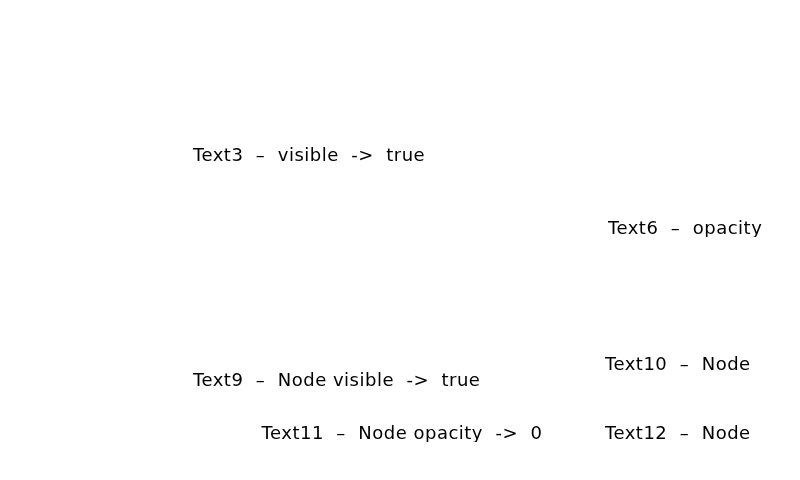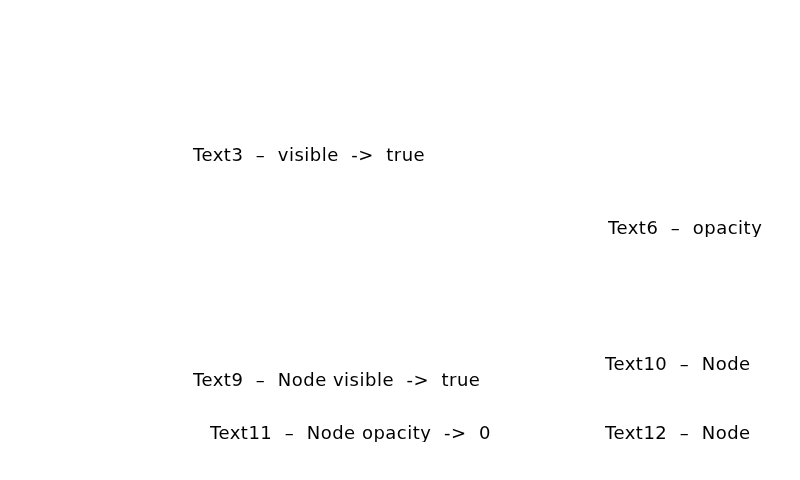--- a/index.html
+++ b/index.html
@@ -43,21 +43,21 @@
   .row-text3   { left: 193px; top: 146px; }
 
   
   .row-text6   { left: 608px; top: 219px; width: 192px; }
 
   
   .row-text9   { left: 193px; top: 371px; width: 412px; }
   .row-text10  { left: 605px; top: 355px; width: 195px; }
 
   
-  .row-text11  { left: 210px; top: 424px; width: 412px; }
+  .row-text11  { left: 196px; top: 424px; width: 412px; text-align: center; }
   .row-text12  { left: 605px; top: 424px; width: 195px; }
 </style>
 </head>
 <body>
 
 <div id="canvas">
 
   <div class="label row-text3">Text3  –  visible  -&gt;  true</div>
 
   <div class="label clip row-text6">Text6  –  opacity</div>

